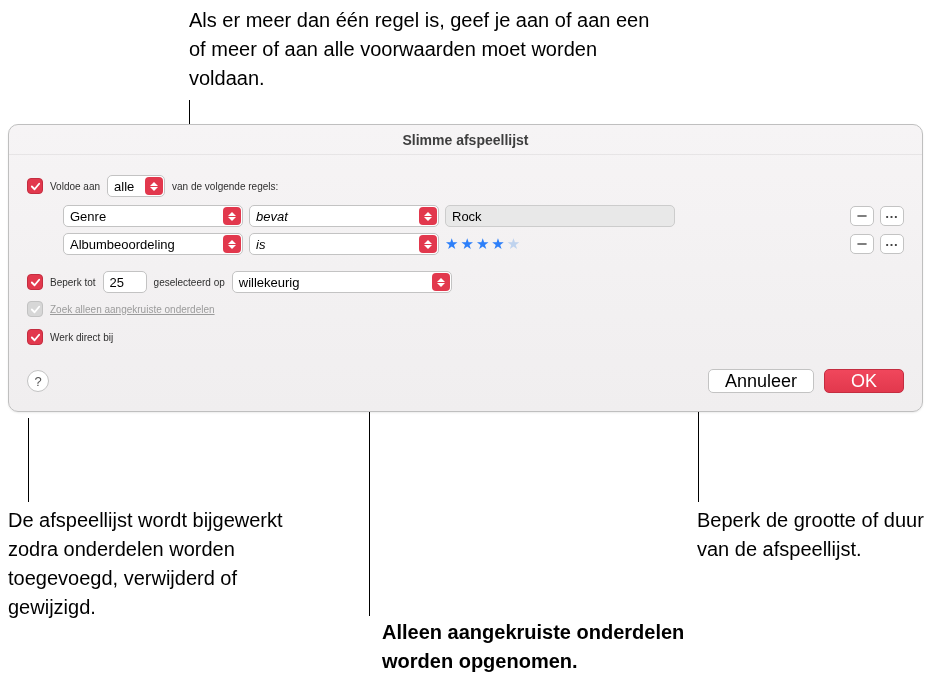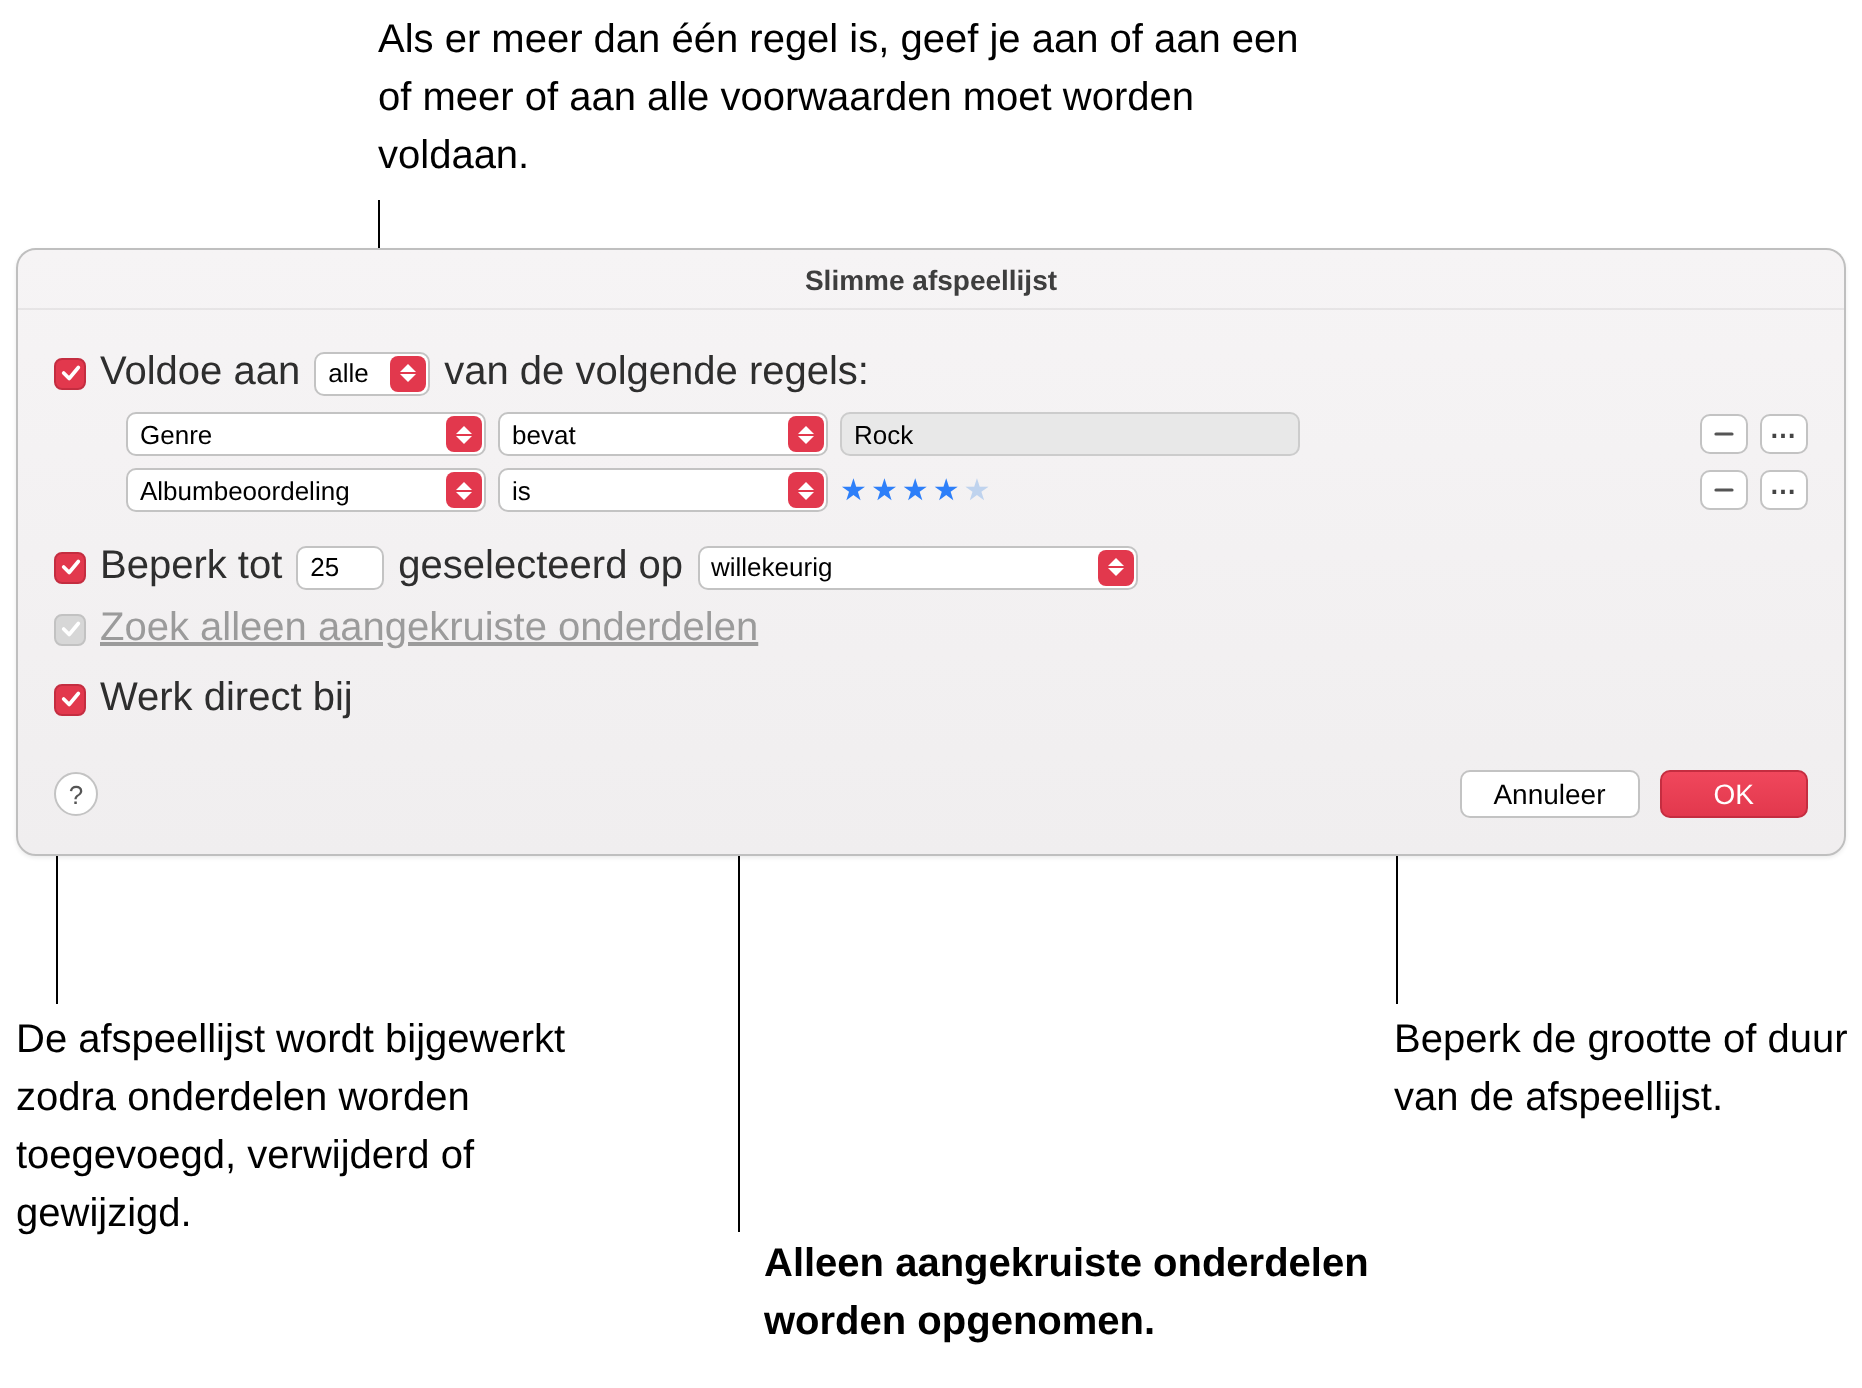--- a/index.html
+++ b/index.html
@@ -55,21 +55,21 @@
   .checkbox.checked {
     background: #e2384d;
     border: 1px solid #c42d40;
   }
   .checkbox.checked svg { width: 11px; height: 11px; }
   .checkbox.dimchecked {
     background: #d7d7d7;
     border: 1px solid #c2c2c2;
   }
   .checkbox.dimchecked svg { width: 11px; height: 11px; }
-  .label { font-size: 20px; color: #2e2e2e; }
+  .label { font-size: 10px; color: #2e2e2e; }
   .label.dim { color: #9b9b9b; text-decoration: underline; }
   .select, .textin {
     display: inline-flex;
     align-items: center;
     height: 22px;
     background: #fff;
     border: 1px solid #c3c3c3;
     border-radius: 5px;
     font-size: 13px;
     padding: 0 6px;
@@ -97,21 +97,21 @@
   }
   .select .stepper .tri.up { border-bottom: 4px solid #fff; }
   .select .stepper .tri.down { border-top: 4px solid #fff; }
   .textin { background: #fff; }
   .textin.gray { background: #e8e8e8; border-color: #cccccc; }
   .rules {
     margin: 5px 0 10px 36px;
   }
   .rule-row { display: flex; align-items: center; gap: 6px; margin-bottom: 6px; }
   .rule-row .select:nth-child(1) { width: 180px; }
-  .rule-row .select:nth-child(2) { width: 165px; }
+  .rule-row .select:nth-child(2) { width: 190px; font-style: italic; }
   .rule-row .textin { width: 230px; }
   .rule-row .spacer { flex: 1; }
   .stars { color: #2d7ff9; font-size: 15px; letter-spacing: 2px; }
   .stars .empty { color: #bfd3ee; }
   .rndbtn {
     width: 24px; height: 20px;
     border: 1px solid #c3c3c3;
     background: #fff;
     border-radius: 5px;
     display: inline-flex;
@@ -137,21 +137,21 @@
     font-size: 13px;
     color: #555;
   }
   .footer .spacer { flex: 1; }
   .btn {
     height: 24px;
     border-radius: 5px;
     border: 1px solid #c3c3c3;
     background: #fff;
     padding: 0 16px;
-    font-size: 14px;
+    font-size: 18px;
     display: inline-flex;
     align-items: center;
     margin-left: 10px;
   }
   .btn.primary {
     background: linear-gradient(#f0475c, #e2384d);
     border-color: #c42d40;
     color: #fff;
     font-weight: 500;
     padding: 4px 26px;

